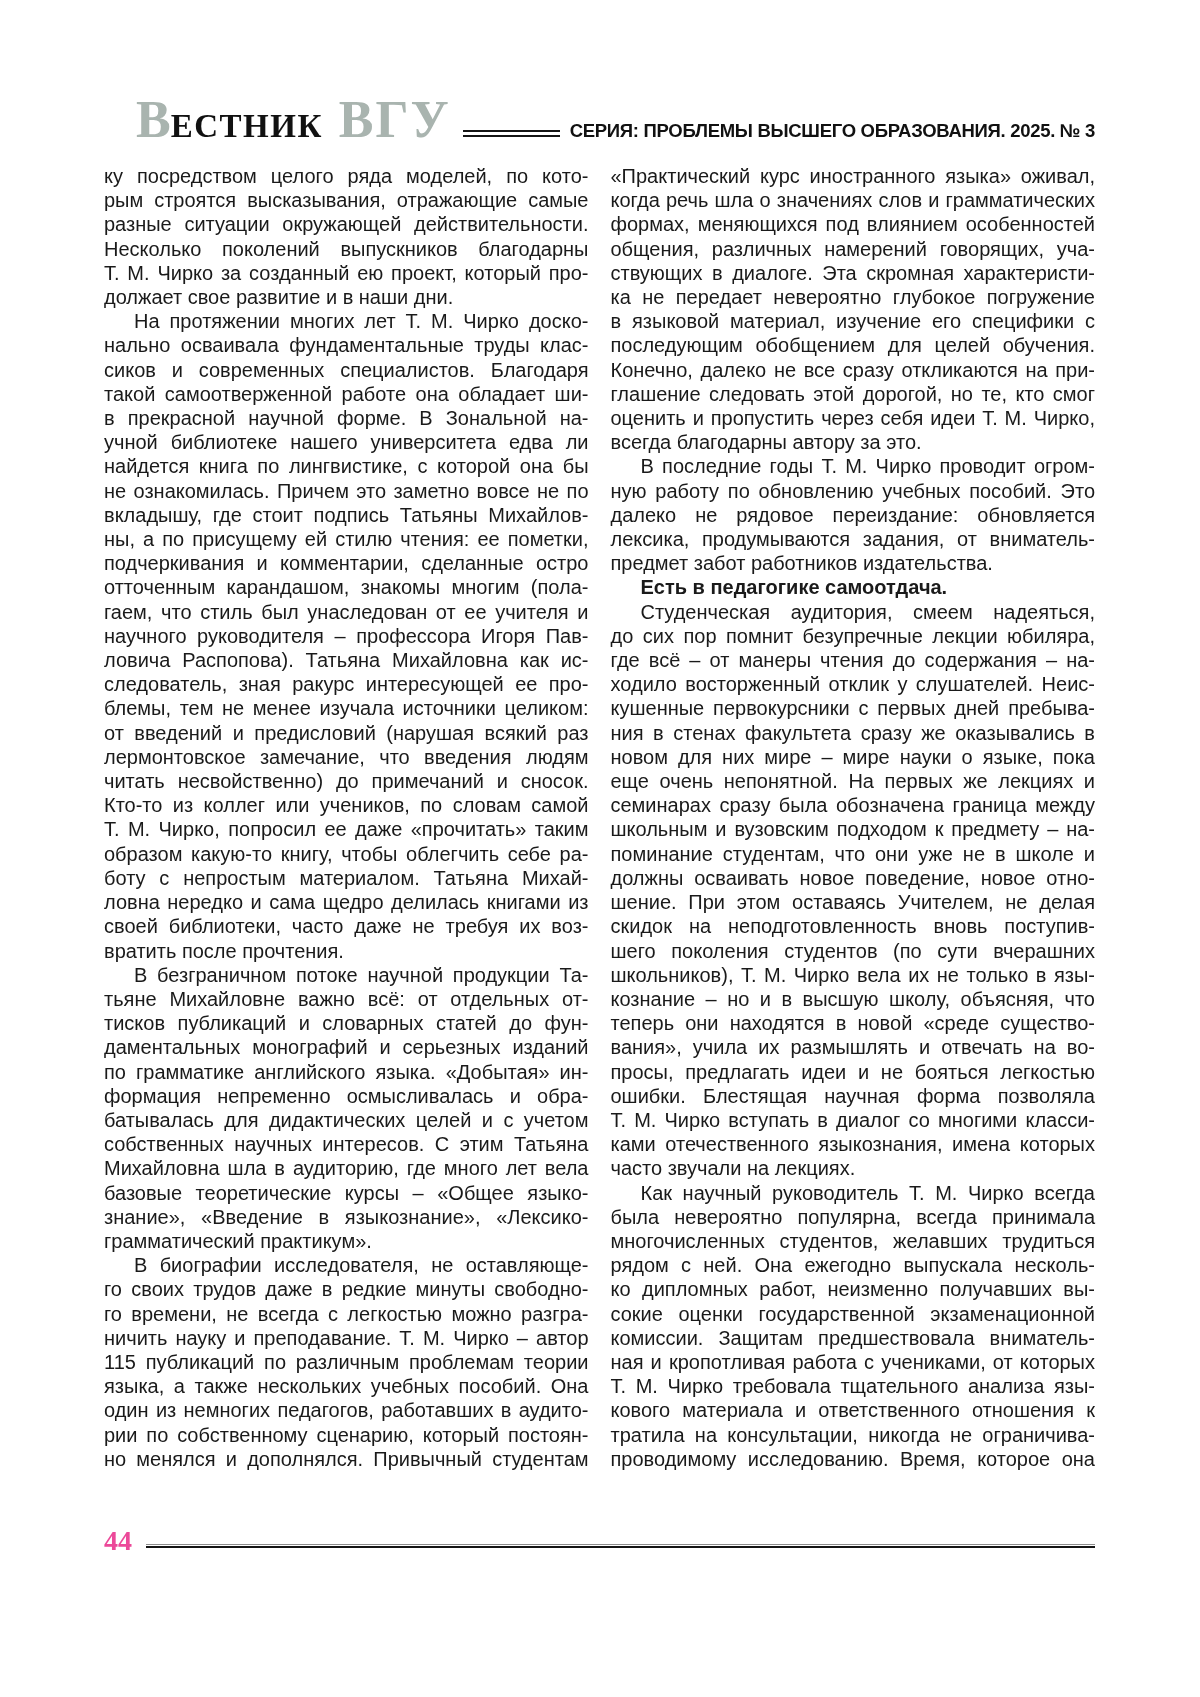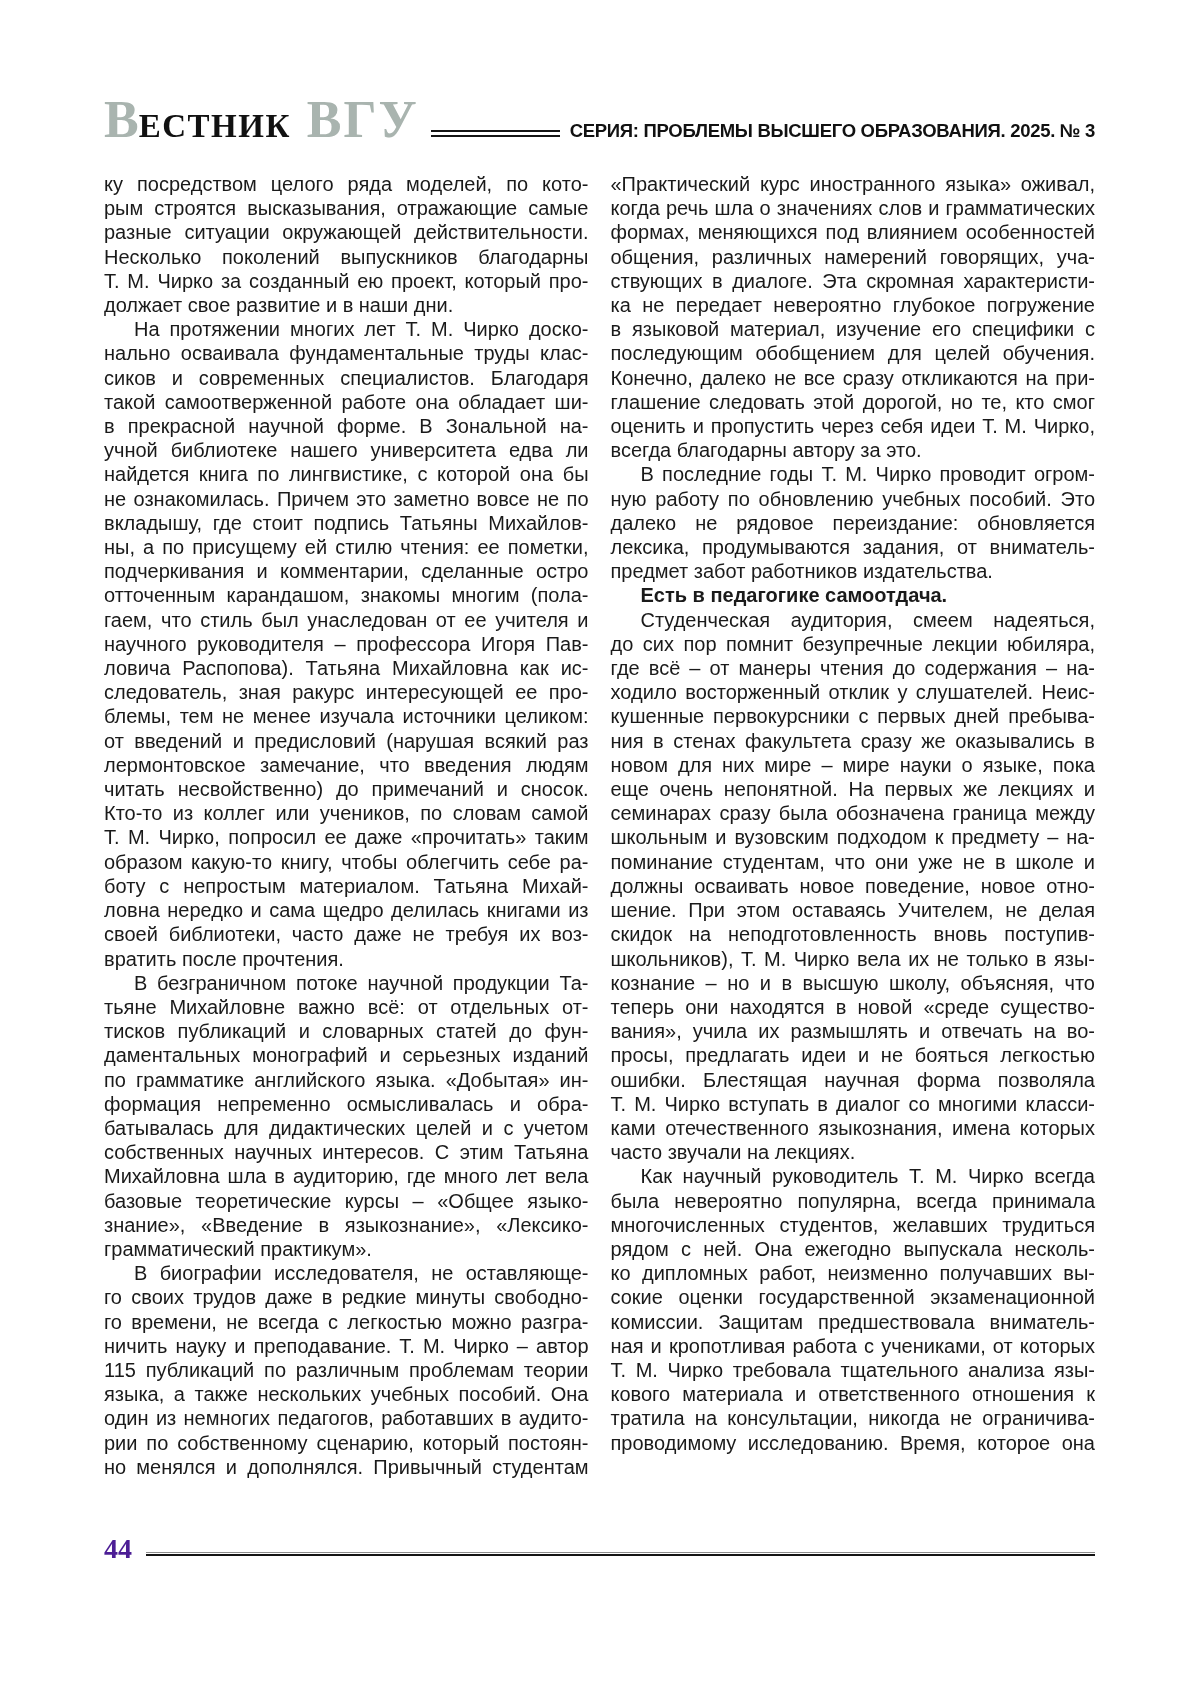--- a/index.html
+++ b/index.html
@@ -5,54 +5,54 @@
   html, body { margin: 0; padding: 0; background: #ffffff; }
   body { width: 1200px; height: 1697px; overflow: hidden; }
   .page {
     box-sizing: border-box;
     width: 1200px; height: 1697px;
     padding: 96px 105px 0 104px;
     background: #ffffff;
   }
 
   
-  header.page-header { display: flex; align-items: flex-end; height: 48px; }
+  header.page-header { display: flex; align-items: flex-end; height: 48px; margin-left: 32px; }
   .logo { font-family: "Liberation Serif", "DejaVu Serif", serif; font-weight: bold; white-space: nowrap; line-height: 0.9; color: #111; }
   .logo-cap  { font-size: 52px; }
   .logo-rest { font-size: 33px; letter-spacing: 1.5px; }
   .logo-abbr { font-size: 52px; margin-left: 16px; letter-spacing: 2px; }
   .header-rule {
     flex: 1; height: 3px;
     border-top: 2px solid #141414; border-bottom: 2px solid #141414;
     margin: 0 10px 7px 12px;
   }
   .series {
     font-family: "Liberation Sans", "DejaVu Sans", sans-serif;
     font-weight: bold; font-size: 18.5px; letter-spacing: -0.3px;
     white-space: nowrap; color: #111; margin-bottom: 2px; text-align: right;
   }
 
   
-  main.columns { display: flex; gap: 22px; margin-top: 28px; }
+  main.columns { display: flex; gap: 22px; margin-top: 20px; }
   .col {
     flex: 1; min-width: 0;
     font-family: "Liberation Sans", "DejaVu Sans", sans-serif;
     font-size: 20px; line-height: 24.2px; color: #1a1a1a;
   }
   .para { margin: 0; }
   .para.bold { font-weight: bold; }
   .para.indent .line:first-child { padding-left: 30px; }
   .line { display: block; text-align: justify; text-align-last: justify; }
   .line.last { text-align-last: left; }
 
   
   footer.page-footer { display: flex; align-items: center; margin-top: 56px; }
   .pagenum {
     font-family: "Liberation Serif", "DejaVu Serif", serif;
-    font-weight: bold; font-size: 28px; color: #4c1d95; line-height: 1;
+    font-weight: bold; font-size: 28px; color: #ec4899; line-height: 1;
   }
   .footer-rule {
     flex: 1; margin-left: 14px; margin-top: 10px; height: 1px;
     border-top: 1px solid #8d8d8d; border-bottom: 2px solid #141414;
   }
 </style>
 </head>
 <body>
 
 <div class="page">
@@ -161,20 +161,21 @@
           <span class="line">кушенные первокурсники с первых дней пребыва-</span>
           <span class="line">ния в стенах факультета сразу же оказывались в</span>
           <span class="line">новом для них мире – мире науки о языке, пока</span>
           <span class="line">еще очень непонятной. На первых же лекциях и</span>
           <span class="line">семинарах сразу была обозначена граница между</span>
           <span class="line">школьным и вузовским подходом к предмету – на-</span>
           <span class="line">поминание студентам, что они уже не в школе и</span>
           <span class="line">должны осваивать новое поведение, новое отно-</span>
           <span class="line">шение. При этом оставаясь Учителем, не делая</span>
           <span class="line">скидок на неподготовленность вновь поступив-</span>
+          <span class="line">шего поколения студентов (по сути вчерашних</span>
           <span class="line">школьников), Т. М. Чирко вела их не только в язы-</span>
           <span class="line">кознание – но и в высшую школу, объясняя, что</span>
           <span class="line">теперь они находятся в новой «среде существо-</span>
           <span class="line">вания», учила их размышлять и отвечать на во-</span>
           <span class="line">просы, предлагать идеи и не бояться легкостью</span>
           <span class="line">ошибки. Блестящая научная форма позволяла</span>
           <span class="line">Т. М. Чирко вступать в диалог со многими класси-</span>
           <span class="line">ками отечественного языкознания, имена которых</span>
           <span class="line last">часто звучали на лекциях.</span>
         </p>

